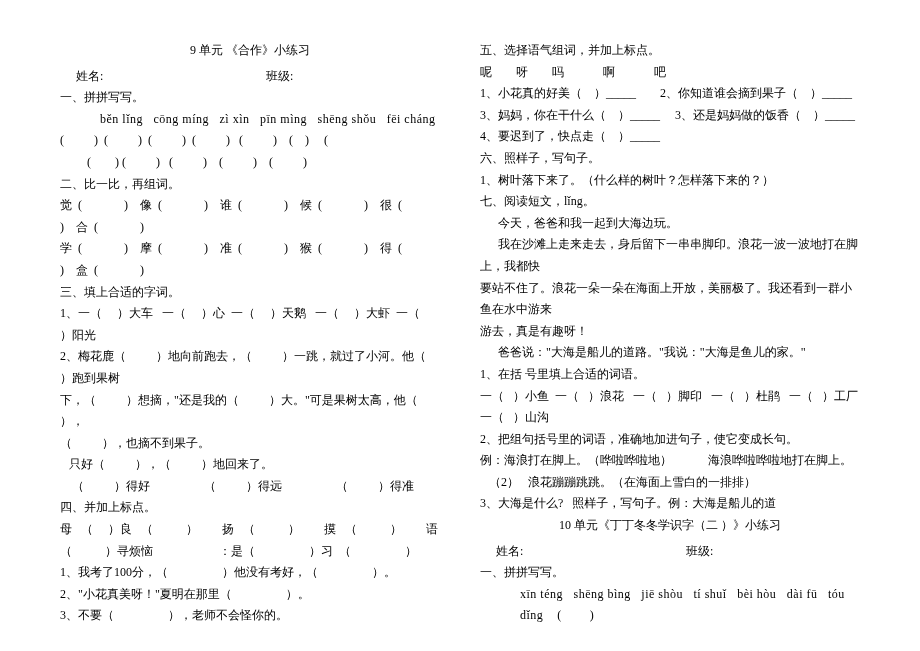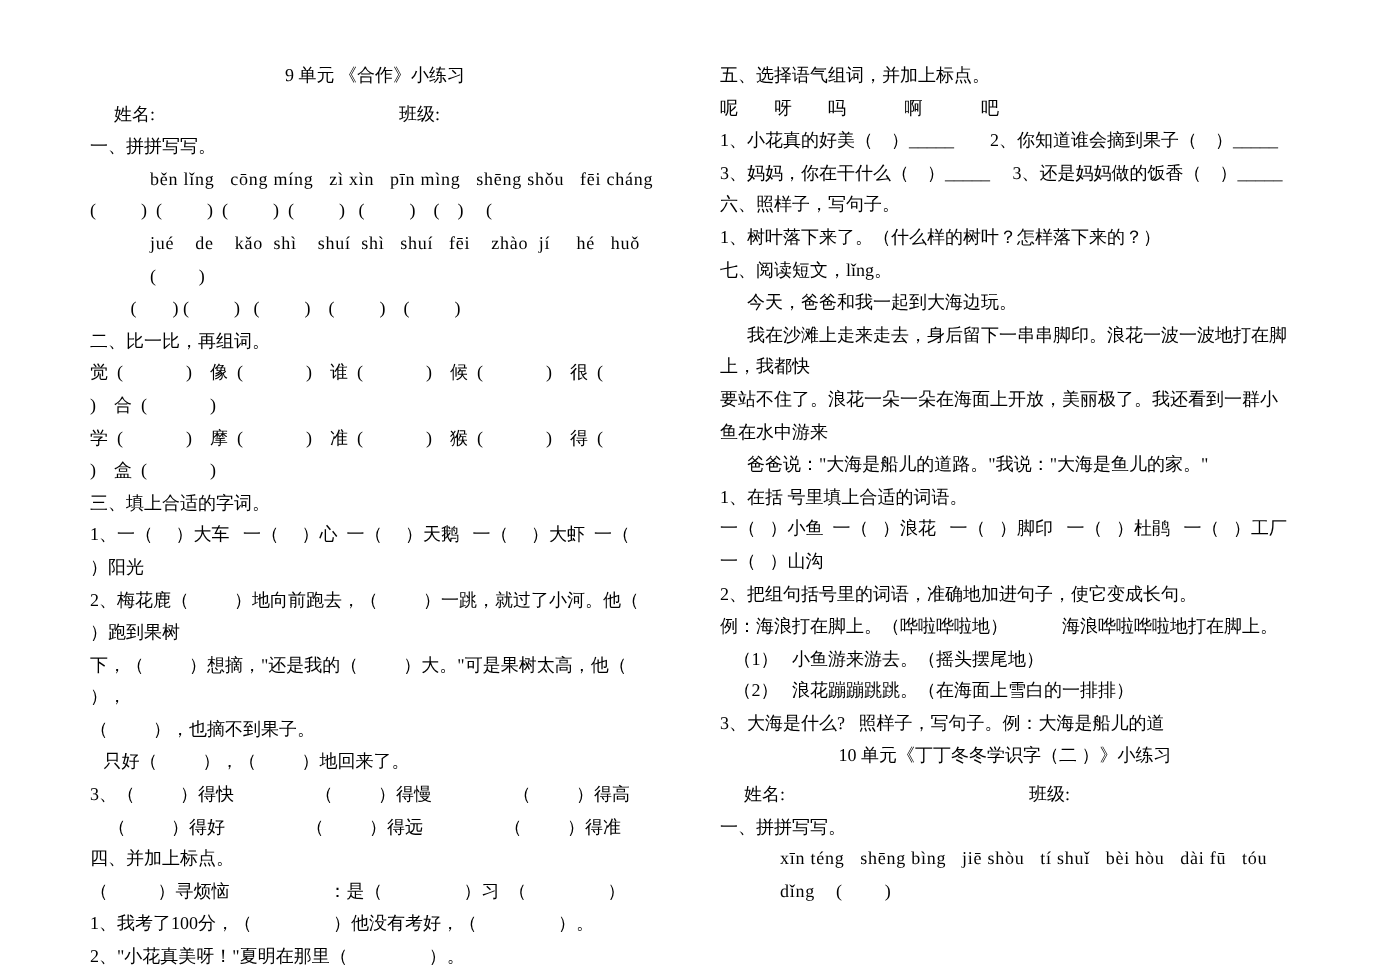--- a/index.html
+++ b/index.html
@@ -40,58 +40,58 @@
 <div class="page">
   <div class="col">
     <div class="title-line">9 单元 《合作》小练习</div>
     <div class="name-line">
       <span>姓名:</span>
       <span>班级:</span>
     </div>
     <div class="line">一、拼拼写写。</div>
     <div class="line word-space">běn lǐng   cōng míng   zì xìn   pīn mìng   shēng shǒu   fēi cháng</div>
     <div class="line">(          )  (          )  (          )  (          )   (          )    (    )     (</div>
-    <div class="line word-space">jué    de    kǎo  shì    shuí  shì   shuí   fēi    zhào  jí     hé   huǒ    (        )</div>
     <div class="line">         (        ) (          )   (          )    (          )    (          )</div>
     <div class="line">二、比一比，再组词。</div>
     <div class="line">觉  (              )    像  (              )    谁  (              )    候  (              )    很  (              )    合  (              )</div>
     <div class="line">学  (              )    摩  (              )    准  (              )    猴  (              )    得  (              )    盒  (              )</div>
     <div class="line">三、填上合适的字词。</div>
     <div class="line">1、一（     ）大车   一（     ）心  一（     ）天鹅   一（     ）大虾  一（     ）阳光</div>
     <div class="line">2、梅花鹿（          ）地向前跑去，（          ）一跳，就过了小河。他（          ）跑到果树</div>
     <div class="line">下，（          ）想摘，"还是我的（          ）大。"可是果树太高，他（          ），</div>
     <div class="line">（          ），也摘不到果子。</div>
     <div class="line">   只好（          ），（          ）地回来了。</div>
-    <div class="line">3、（          ）得快                  （          ）得慢                  （          ）得高</div>
     <div class="line">    （          ）得好                  （          ）得远                  （          ）得准</div>
     <div class="line">四、并加上标点。</div>
+    <div class="line">母   （     ）良   （           ）        扬   （           ）        摸   （           ）        语</div>
     <div class="line">（           ）寻烦恼                      ：是（                  ）习  （                  ）</div>
     <div class="line">1、我考了100分，（                  ）他没有考好，（                  ）。</div>
     <div class="line">2、"小花真美呀！"夏明在那里（                  ）。</div>
     <div class="line">3、不要（                  ），老师不会怪你的。</div>
 
   </div>
 
   <div class="col">
     <div class="line">五、选择语气组词，并加上标点。</div>
     <div class="line">呢        呀        吗             啊             吧</div>
     <div class="line">1、小花真的好美（    ）_____        2、你知道谁会摘到果子（    ）_____</div>
     <div class="line">3、妈妈，你在干什么（    ）_____     3、还是妈妈做的饭香（    ）_____</div>
+    <div class="line">4、要迟到了，快点走（    ）_____</div>
     <div class="line">六、照样子，写句子。</div>
     <div class="line">1、树叶落下来了。（什么样的树叶？怎样落下来的？）</div>
     <div class="line">七、阅读短文，lǐng。</div>
     <div class="line">      今天，爸爸和我一起到大海边玩。</div>
     <div class="line">      我在沙滩上走来走去，身后留下一串串脚印。浪花一波一波地打在脚上，我都快</div>
     <div class="line">要站不住了。浪花一朵一朵在海面上开放，美丽极了。我还看到一群小鱼在水中游来</div>
+    <div class="line">游去，真是有趣呀！</div>
     <div class="line">      爸爸说："大海是船儿的道路。"我说："大海是鱼儿的家。"</div>
     <div class="line">1、在括 号里填上合适的词语。</div>
     <div class="line">一（   ）小鱼  一（   ）浪花   一（   ）脚印   一（   ）杜鹃   一（   ）工厂   一（   ）山沟</div>
     <div class="line">2、把组句括号里的词语，准确地加进句子，使它变成长句。</div>
     <div class="line">例：海浪打在脚上。（哗啦哗啦地）            海浪哗啦哗啦地打在脚上。</div>
-    <div class="line">   （1）   小鱼游来游去。（摇头摆尾地）</div>
     <div class="line">   （2）   浪花蹦蹦跳跳。（在海面上雪白的一排排）</div>
     <div class="line">3、大海是什么?   照样子，写句子。例：大海是船儿的道</div>
     <div class="title-line">10 单元《丁丁冬冬学识字（二 ）》小练习</div>
     <div class="name-line">
       <span>姓名:</span>
       <span>班级:</span>
     </div>
     <div class="line">一、拼拼写写。</div>
     <div class="line word-space">xīn téng   shēng bìng   jiē shòu   tí shuǐ   bèi hòu   dài fū   tóu dǐng    (        )</div>
 

